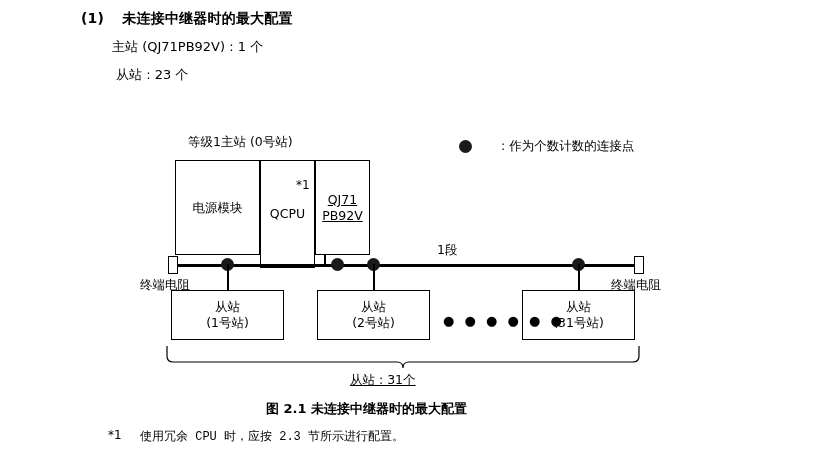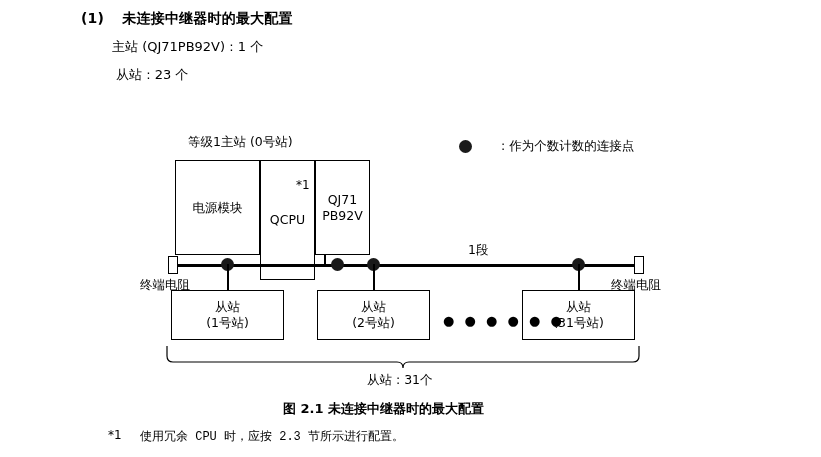--- a/index.html
+++ b/index.html
@@ -62,37 +62,37 @@
 <div class="abs sub" style="left:116px;top:66px;">从站 : 23 个</div>
 
 <div class="legend-dot" style="left:459px;top:140px;"></div>
 <div class="abs lbl" style="left:501px;top:138px;">: 作为个数计数的连接点</div>
 
 <div class="abs lbl" style="left:188px;top:134px;">等级1主站 (0号站)</div>
 
 <div class="box" style="left:175px;top:160px;width:85px;height:95px;">
   <span>电源模块</span>
 </div>
-<div class="box" style="left:260px;top:160px;width:55px;height:120px;">
+<div class="box" style="left:260px;top:160px;width:55px;height:108px;">
   <span>QCPU</span>
 </div>
-<div class="box" style="left:315px;top:160px;width:55px;height:95px;">
+<div class="box" style="left:315px;top:160px;width:55px;height:95px;text-decoration:underline;">
   <span style="white-space:pre-line;">QJ71
 PB92V</span>
 </div>
 <div class="abs small" style="left:296px;top:178px;">*1</div>
 
 <div class="hline" style="left:175px;top:264px;width:462px;"></div>
 
 <div class="term" style="left:168px;top:256px;width:10px;height:18px;"></div>
 <div class="term" style="left:634px;top:256px;width:10px;height:18px;"></div>
 <div class="abs lbl" style="left:140px;top:277px;">终端电阻</div>
 <div class="abs lbl" style="left:611px;top:277px;">终端电阻</div>
 
-<div class="abs lbl" style="left:468px;top:242px;">1段</div>
+<div class="abs lbl" style="left:437px;top:242px;">1段</div>
 
 <div class="vline" style="left:324px;top:255px;height:10px;"></div>
 
 <div class="dot" style="left:221px;top:258px;"></div>
 <div class="dot" style="left:331px;top:258px;"></div>
 <div class="dot" style="left:367px;top:258px;"></div>
 <div class="dot" style="left:572px;top:258px;"></div>
 
 <div class="vline" style="left:227px;top:264px;height:26px;"></div>
 <div class="vline" style="left:373px;top:264px;height:26px;"></div>
@@ -109,18 +109,18 @@
 <div class="box" style="left:522px;top:290px;width:113px;height:50px;flex-direction:column;">
   <span>从站</span>
   <span>(31号站)</span>
 </div>
 
 <div class="dots-row" style="left:443px;top:313px;">● ● ● ● ● ●</div>
 
 <svg class="abs" style="left:165px;top:344px;" width="480" height="26">
   <path d="M2,2 L2,12 Q2,18 8,18 L232,18 Q238,18 238,24 Q238,18 244,18 L468,18 Q474,18 474,12 L474,2" fill="none" stroke="#000" stroke-width="1.2"></path>
 </svg>
-<div class="abs lbl" style="left:367px;top:372px;">从站 : 31个</div>
+<div class="abs lbl" style="left:350px;top:372px;text-decoration:underline;">从站 : 31个</div>
 
-<div class="abs fig-cap" style="left:283px;top:400px;">图 2.1  未连接中继器时的最大配置</div>
+<div class="abs fig-cap" style="left:266px;top:400px;">图 2.1  未连接中继器时的最大配置</div>
 
 <div class="abs note" style="left:108px;top:428px;">*1</div>
 <div class="abs note" style="left:140px;top:428px;font-family:Liberation Mono, monospace;">使用冗余 CPU 时，应按 2.3 节所示进行配置。</div>
 
 </body></html>

